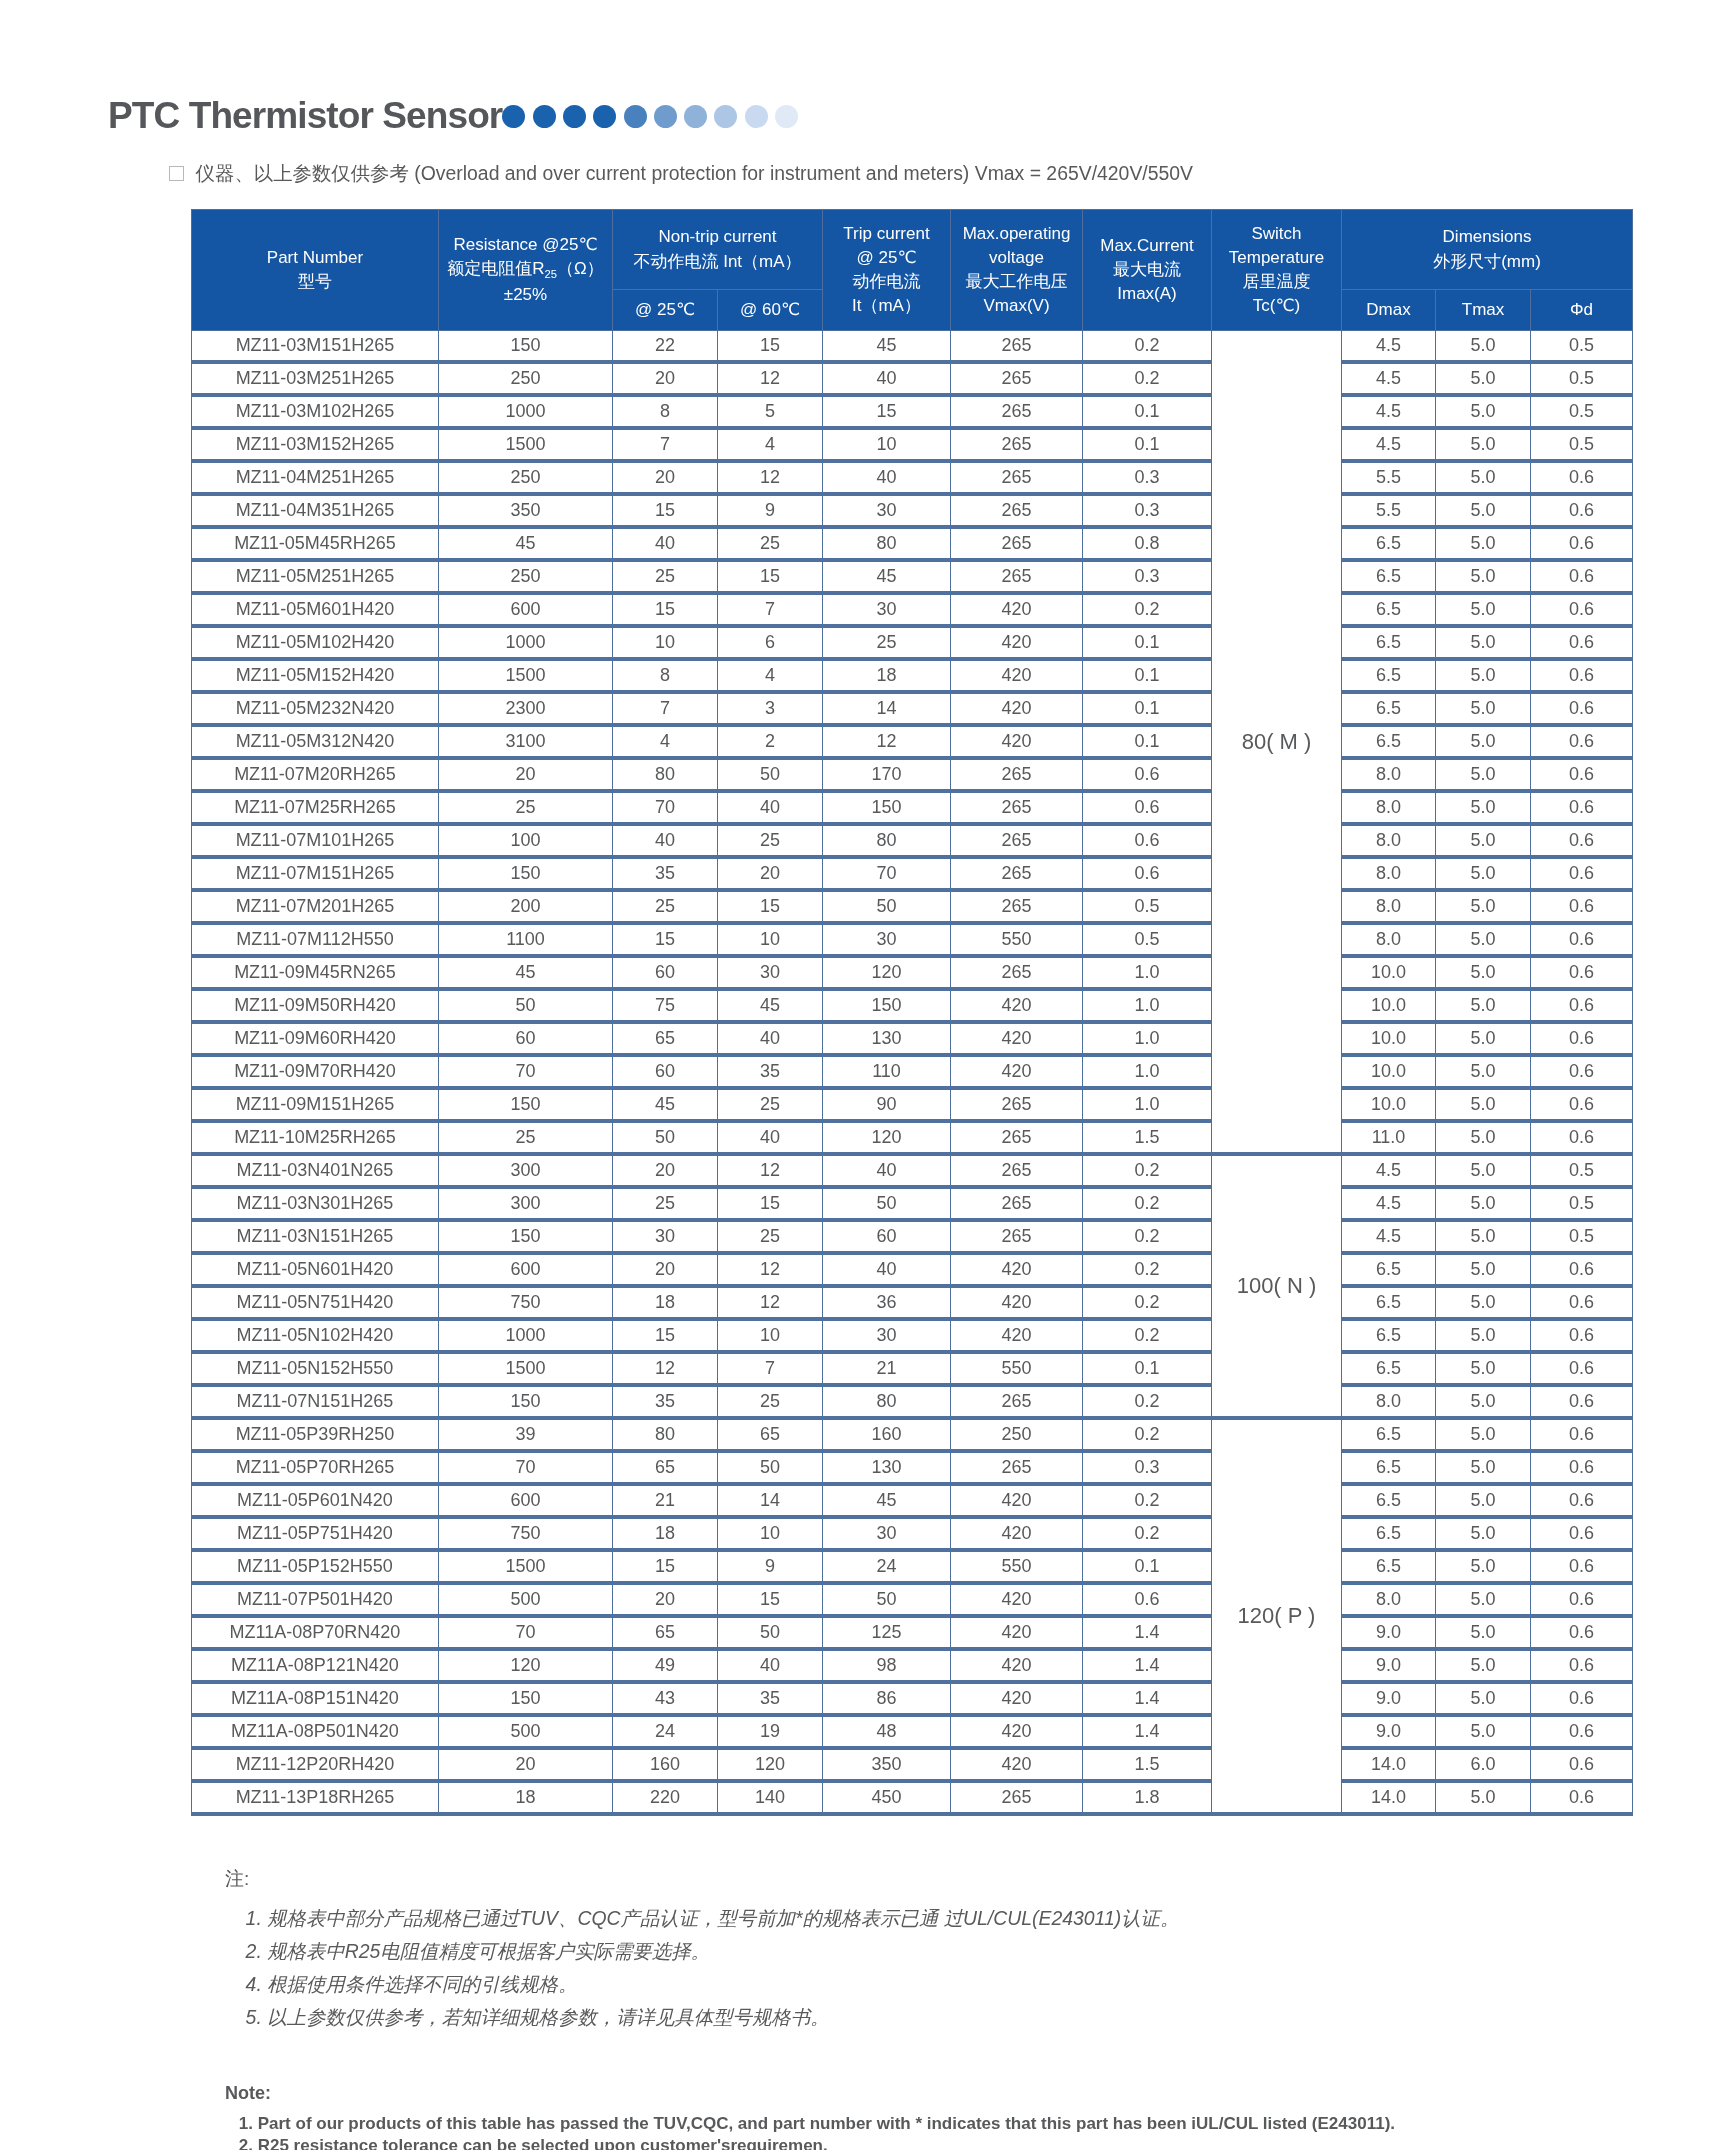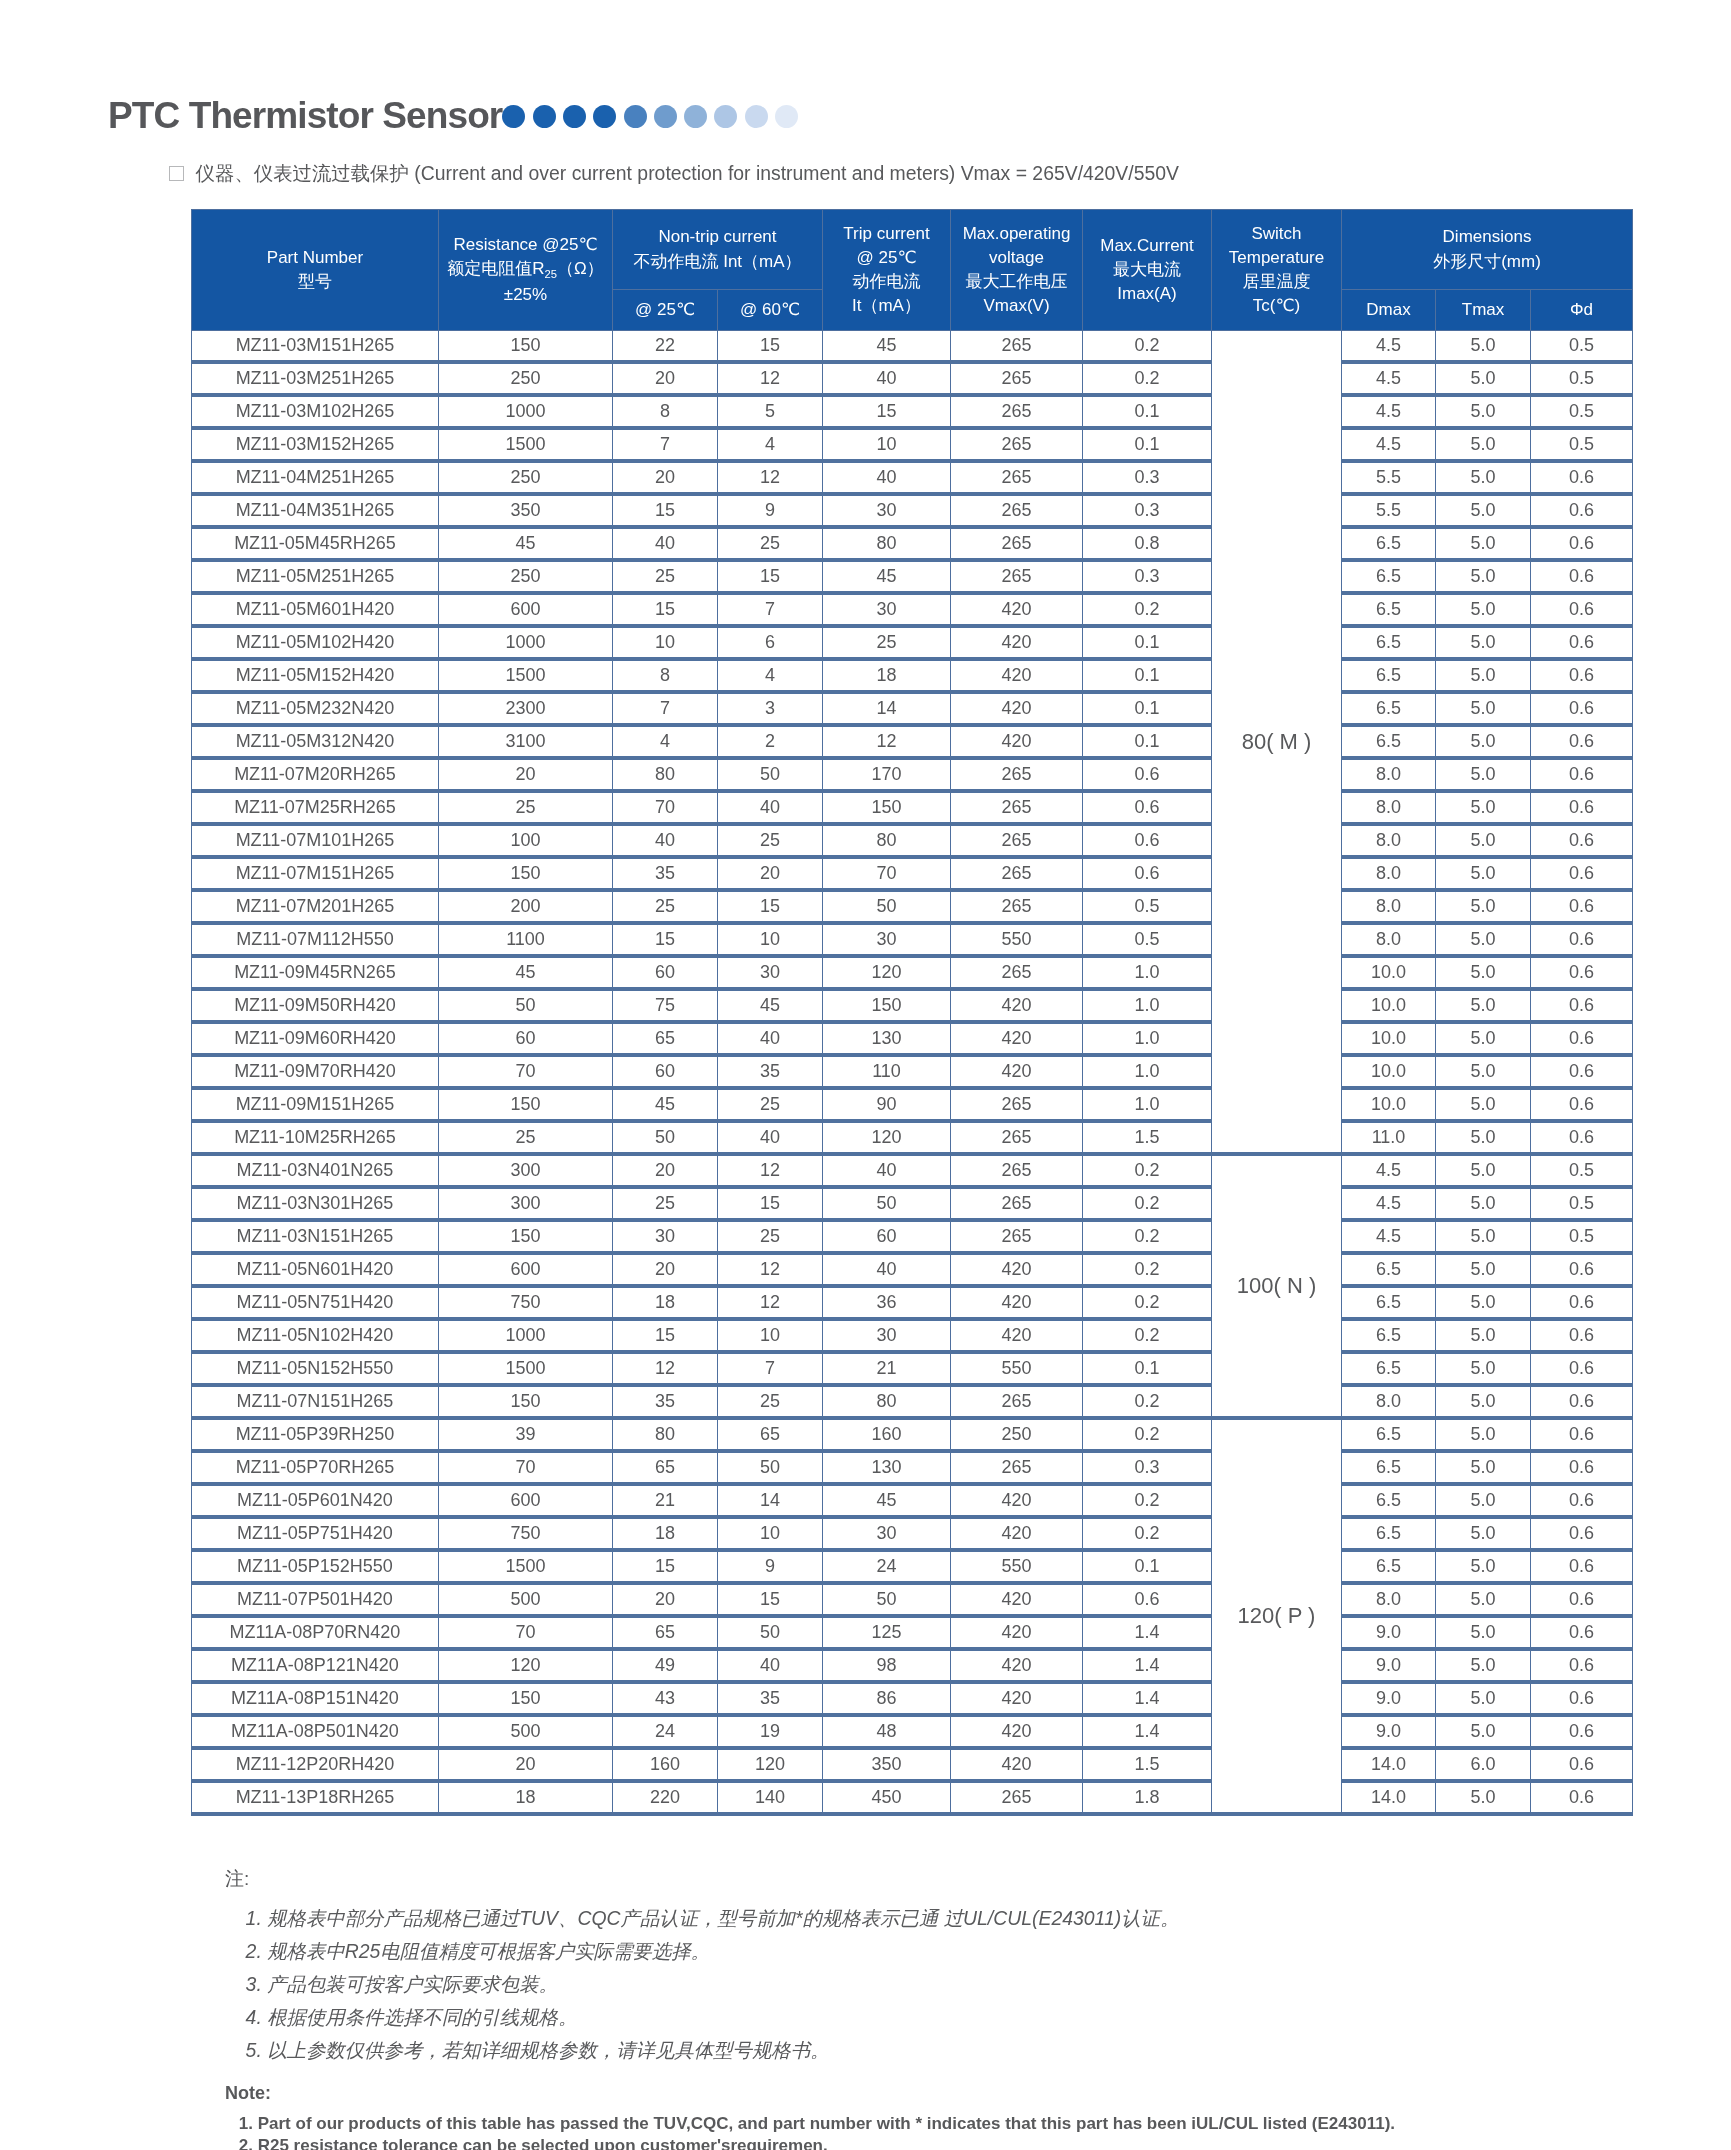--- a/index.html
+++ b/index.html
@@ -86,21 +86,21 @@
         <span class="dot" style="background: rgb(111, 156, 205);"></span>
         <span class="dot" style="background: rgb(143, 178, 217);"></span>
         <span class="dot" style="background: rgb(173, 198, 229);"></span>
         <span class="dot" style="background: rgb(201, 217, 239);"></span>
         <span class="dot" style="background: rgb(224, 233, 246);"></span>
       </span>
   </div>
 
   <div class="subtitle-row">
     <span class="square-bullet"></span>
-    <span class="subtitle-text">仪器、仪表过流过载保护 (Current and over current protection for instrument and meters) Vmax = 265V/420V/550V</span>
+    <span class="subtitle-text">仪器、以上参数仅供参考 (Overload and over current protection for instrument and meters) Vmax = 265V/420V/550V</span>
   </div>
 
   <table class="spec-table">
     <colgroup>
       <col style="width:247px">
         <col style="width:174px">
         <col style="width:105px">
         <col style="width:105px">
       <col style="width:128px">
         <col style="width:132px">
@@ -705,21 +705,20 @@
           <td>5.0</td>
           <td>0.6</td>
         </tr>
       </tbody>
   </table>
 
   <div class="notes-cn">
     <div class="notes-label">注:</div>
     <div class="note-line">1. 规格表中部分产品规格已通过TUV、CQC产品认证，型号前加*的规格表示已通 过UL/CUL(E243011)认证。</div>
     <div class="note-line">2. 规格表中R25电阻值精度可根据客户实际需要选择。</div>
-    <div class="note-line">3. 产品包装可按客户实际要求包装。</div>
     <div class="note-line">4. 根据使用条件选择不同的引线规格。</div>
     <div class="note-line">5. 以上参数仅供参考，若知详细规格参数，请详见具体型号规格书。</div>
   </div>
 
   <div class="notes-en">
     <div class="notes-label">Note:</div>
     <div class="note-line">1. Part of our products of this table has passed the TUV,CQC, and part number with * indicates that this part has been iUL/CUL listed (E243011).</div>
     <div class="note-line">2. R25 resistance tolerance can be selected upon customer'srequiremen.</div>
 
   </div>

